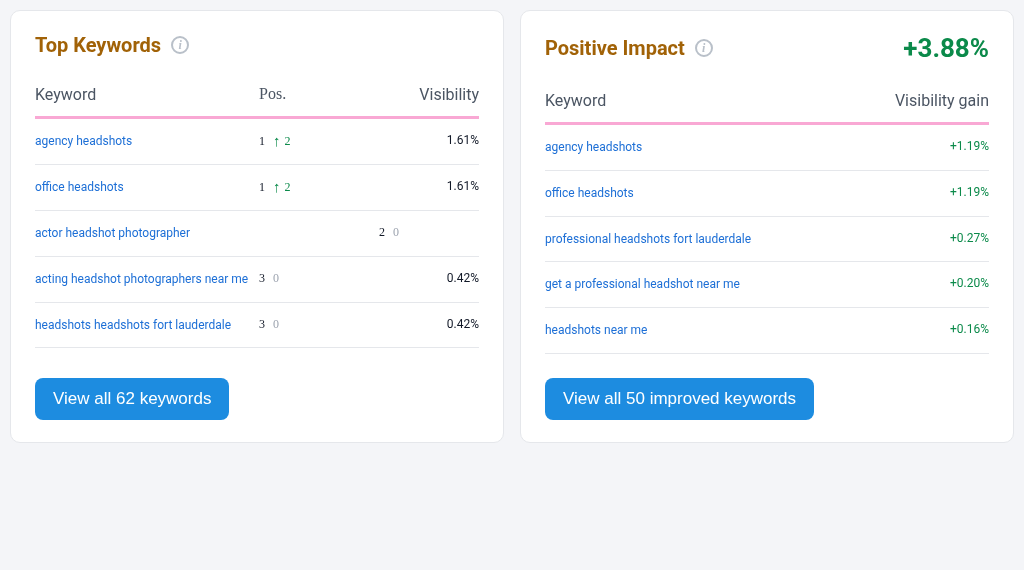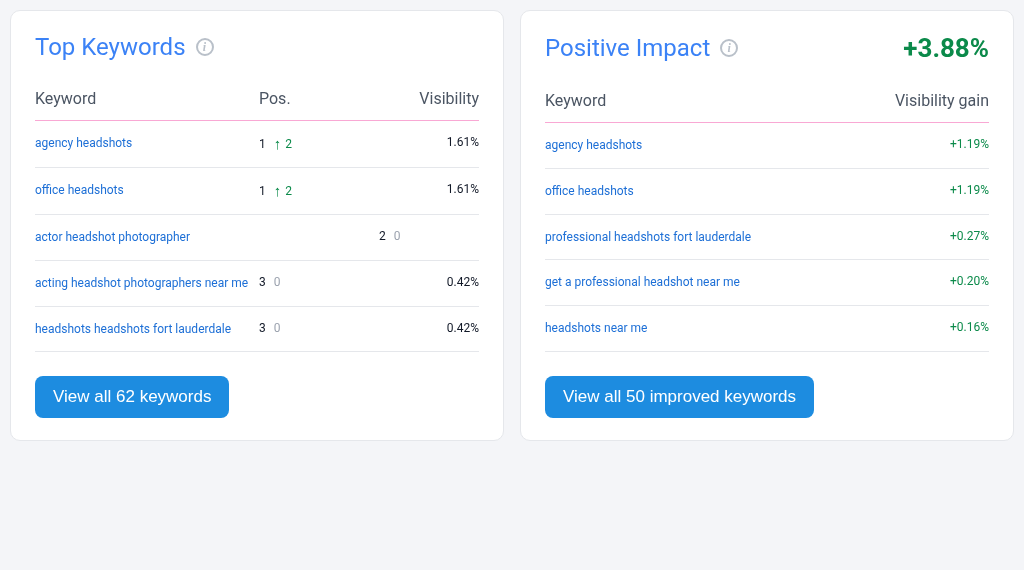--- a/index.html
+++ b/index.html
@@ -20,44 +20,44 @@
     display: flex;
     flex-direction: column;
   }
   .card-header {
     display: flex;
     align-items: center;
     justify-content: space-between;
     margin-bottom: 28px;
   }
   .title-wrap { display: flex; align-items: center; gap: 10px; }
-  .card-title { font-size: 24px; font-weight: 400; color: #3b82f6; }
+  .card-title { font-size: 20px; font-weight: 700; color: #a16207; }
   .info-icon {
     width: 18px; height: 18px;
     border: 2px solid #b9c0c9;
     border-radius: 50%;
     display: inline-flex;
     align-items: center;
     justify-content: center;
     font-style: italic;
     font-family: Georgia, serif;
     font-size: 12px;
     color: #b9c0c9;
     font-weight: 700;
   }
   .impact-value { font-size: 26px; font-weight: 700; color: #0b8a4a; }
   .tbl-head {
     display: flex;
     font-size: 16px;
     color: #4b5563;
     padding-bottom: 12px;
-    border-bottom: 1px solid #f9a8d4;
+    border-bottom: 3px solid #f9a8d4;
   }
   .col-kw { flex: 1; }
-  .col-pos { width: 100px; text-align: left; }
+  .col-pos { width: 100px; text-align: left; font-family: Liberation Serif, serif; }
   .col-vis { width: 120px; text-align: right; }
   .col-vg  { width: 160px; text-align: right; }
   .row {
     display: flex;
     align-items: flex-start;
     padding: 14px 0;
     border-bottom: 1px solid #e5e7eb;
     font-size: 12px;
   }
   .row:last-of-type { border-bottom: 1px solid #e5e7eb; }

